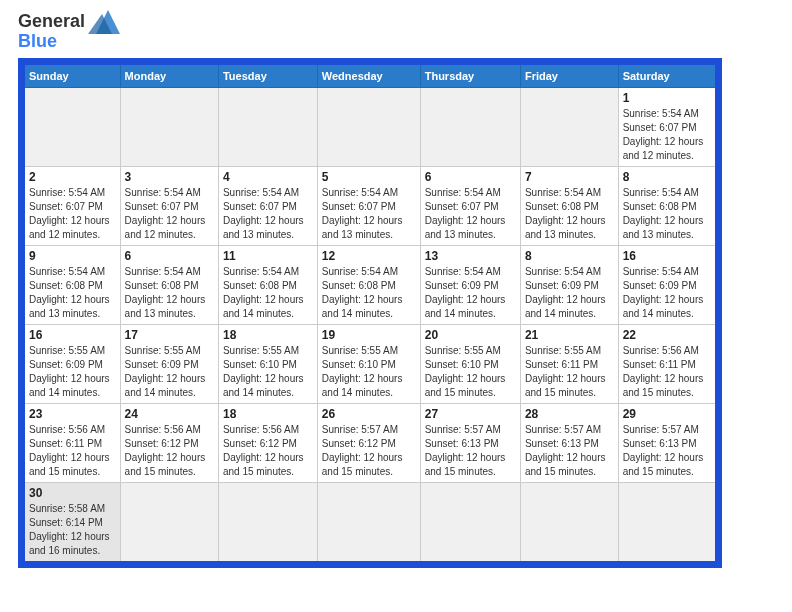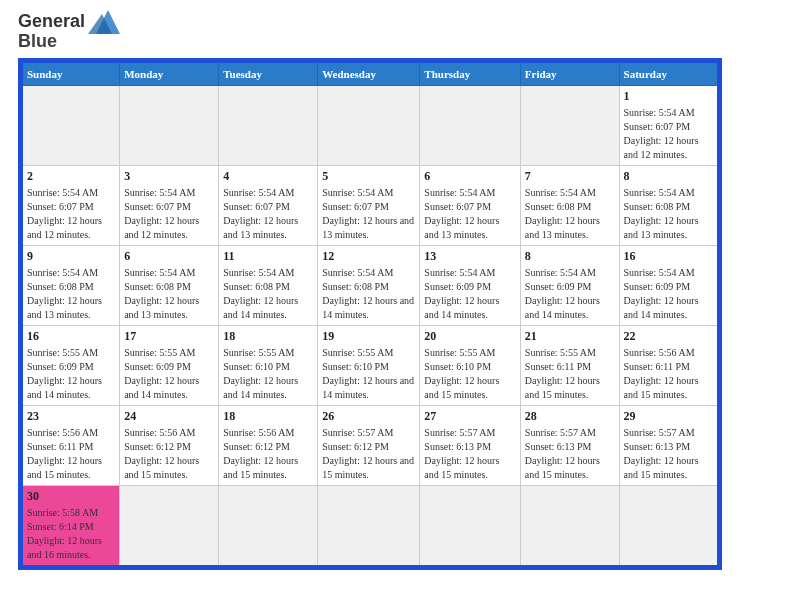--- a/index.html
+++ b/index.html
@@ -43,22 +43,21 @@
       line-height: 1.1;
     }
     .location {
       font-size: 14px;
       color: #444;
       margin-top: 2px;
     }
     .calendar {
       width: 100%;
       border-collapse: collapse;
-      border: 5px solid #1d4ed8;
-      font-family: Liberation Serif, serif;
+      border: 7px solid #1d4ed8;
     }
     .calendar th {
       background: #2a7cca;
       color: #fff;
       font-size: 11px;
       font-weight: bold;
       padding: 5px 4px;
       text-align: left;
       border: 1px solid #1a6ab5;
     }
@@ -95,21 +94,21 @@
   <div class="header">
     <div class="logo">
       <div style="display:flex;flex-direction:column;align-items:flex-start;">
         <div style="display:flex;align-items:center;">
           <span class="logo-text">General</span>
           <svg width="40" height="30" viewBox="0 0 40 30" style="margin-left:3px;">
             <polygon points="8,28 20,4 32,28" fill="#2a7cca" opacity="0.85"></polygon>
             <polygon points="0,28 14,8 24,28" fill="#1a5fa0" opacity="0.7"></polygon>
           </svg>
         </div>
-        <span class="logo-text" style="color:#404040;margin-top:-4px;">Blue</span>
+        <span class="logo-text" style="color:#3b82f6;margin-top:-4px;">Blue</span>
       </div>
     </div>
     <div class="title-block">
       <div class="month-title"></div>
       <div class="location"></div>
     </div>
   </div>
 
   <table class="calendar">
     <thead>
@@ -308,21 +307,21 @@
 Daylight: 12 hours and 15 minutes.</div>
           </td>
           <td>
             <span class="day-number">29</span>
             <div class="day-info" style="white-space: pre-line;">Sunrise: 5:57 AM
 Sunset: 6:13 PM
 Daylight: 12 hours and 15 minutes.</div>
           </td>
         </tr>
         <tr>
-          <td style="background: #ec4899;">
+          <td style="background: #e5e5e5;">
             <span class="day-number">30</span>
             <div class="day-info" style="white-space: pre-line;">Sunrise: 5:58 AM
 Sunset: 6:14 PM
 Daylight: 12 hours and 16 minutes.</div>
           </td>
           <td class="empty"></td>
           <td class="empty"></td>
           <td class="empty"></td>
           <td class="empty"></td>
           <td class="empty"></td>

